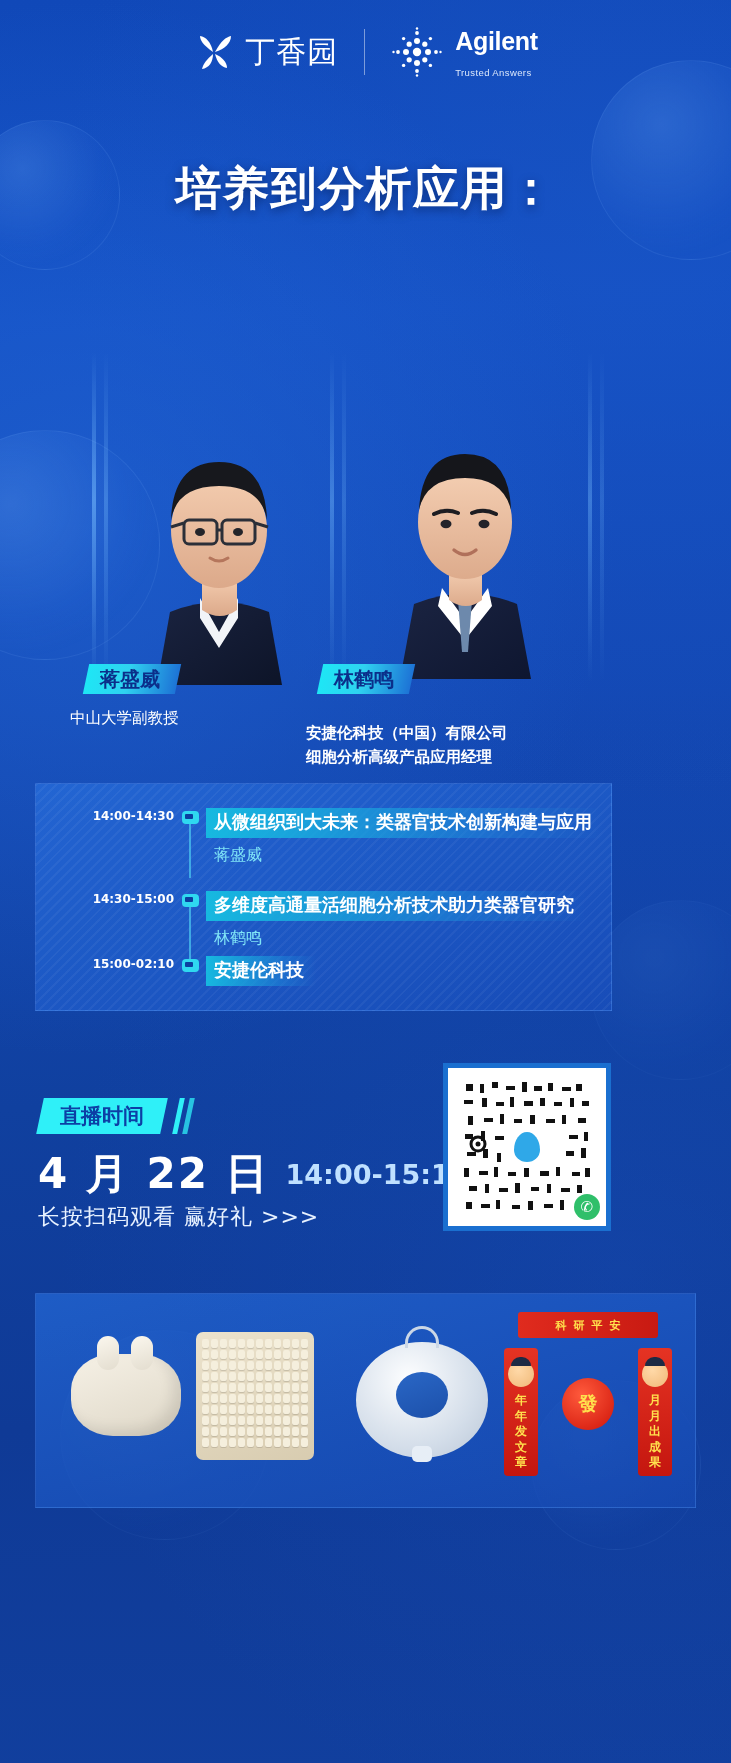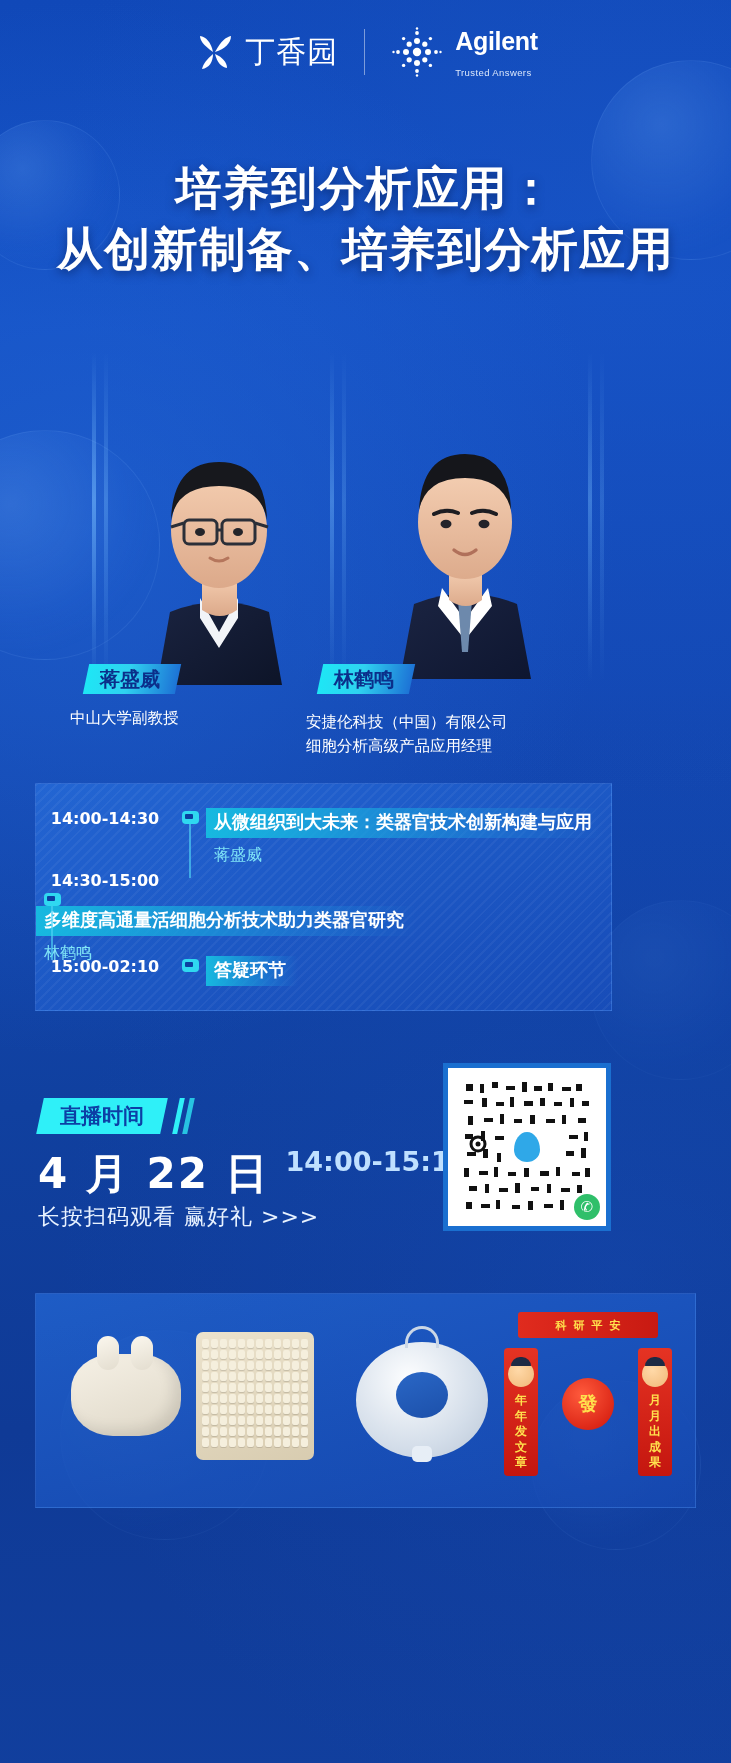--- a/index.html
+++ b/index.html
@@ -61,30 +61,30 @@
                 background:linear-gradient(90deg,#1ee6f5 0%, #2fd2f0 45%, #1d73d6 100%);
                 color:#0b2f8a; font-size:20px; font-weight:bold;
                 font-family:"DejaVu Sans","Liberation Sans",sans-serif;
                 transform:skewX(-12deg); }
   .name-badge span { transform:skewX(12deg); }
   .nb-left { left:86px; top:312px; }
   .nb-right { left:320px; top:312px; }
   .affil { position:absolute; color:#ffffff; font-size:15.5px; line-height:1.55;
            font-family:"DejaVu Sans","Liberation Sans",sans-serif; text-align:left; }
   .af-left { left:70px; top:354px; }
-  .af-right { left:306px; top:358px; }
+  .af-right { left:306px; top:369px;font-weight:bold; }
 
   
   .agenda { position:absolute; left:35px; top:783px; width:577px; height:228px;
             background:
               repeating-linear-gradient(135deg, rgba(255,255,255,.045) 0 2px, rgba(255,255,255,0) 2px 7px),
               linear-gradient(160deg, rgba(36,104,214,.88) 0%, rgba(24,77,186,.88) 100%);
             border:1px solid rgba(120,175,255,.22); }
   .row { position:absolute; left:0; width:577px; display:flex; align-items:flex-start; }
-  .time { width:138px; text-align:center; color:#ffffff; font-size:16px; font-weight:bold;
+  .time { width:138px; text-align:right; color:#ffffff; font-size:12px; font-weight:bold;
           font-family:"DejaVu Sans","Liberation Sans",sans-serif; padding-top:1px; }
   .marker-col { width:32px; display:flex; justify-content:center; position:relative; }
   .marker { width:17px; height:13px; border-radius:4px; background:#2fd8f0;
             position:relative; margin-top:3px; }
   .marker:after { content:""; position:absolute; left:3px; top:3px; width:8px; height:5px;
                   background:#0b3fa0; border-radius:1px; }
   .conn { position:absolute; left:50%; top:16px; width:2px; height:54px;
           background:rgba(80,210,245,.65); transform:translateX(-50%); }
   .rbody { flex:1; }
   .topic { display:inline-block; color:#ffffff; font-size:18px; font-weight:bold;
@@ -96,21 +96,21 @@
 
   
   .live-badge { position:absolute; left:40px; top:1098px; height:36px; padding:0 20px;
                 display:flex; align-items:center; background:#2ff0f8;
                 color:#0c3fa5; font-size:21px; font-weight:bold; transform:skewX(-12deg);
                 font-family:"DejaVu Sans","Liberation Sans",sans-serif; }
   .live-badge span { transform:skewX(12deg); }
   .slashes { position:absolute; left:176px; top:1098px; display:flex; gap:5px; transform:skewX(-12deg); }
   .slashes i { display:block; width:5px; height:36px; background:#2ff0f8; }
   .slashes i:nth-child(2){ opacity:.75; }
-  .date-row { position:absolute; left:38px; top:1146px; display:flex; align-items:flex-start; gap:16px; }
+  .date-row { position:absolute; left:38px; top:1146px; display:flex; align-items:center; gap:16px; }
   .date-big { color:#ffffff; font-size:42px; font-weight:bold; letter-spacing:2px;
               font-family:"DejaVu Sans","Liberation Sans",sans-serif; }
   .time-big { color:#bfe0ff; font-size:27px; font-weight:bold;
               font-family:"DejaVu Sans","Liberation Sans",sans-serif; }
   .cta { position:absolute; left:38px; top:1202px; color:#e8f2ff; font-size:22px;
          letter-spacing:1px; font-family:"DejaVu Sans","Liberation Sans",sans-serif; }
 
   
   .qr-frame { position:absolute; left:443px; top:1063px; width:168px; height:168px;
               background:#1a6fd0; padding:5px; }
@@ -234,21 +234,20 @@
     </span>
     <span class="agilent-txt">
       <span class="agilent-name">Agilent</span>
       <span class="agilent-sub">Trusted Answers</span>
     </span>
   </div>
 </div>
 
 <div class="title-wrap">
   <div class="title-line">培养到分析应用：</div>
-  <div class="title-line">从创新制备、培养到分析应用</div>
 </div>
 
 <div class="speakers">
   <div class="light-beams">
     <div class="beam" style="left:92px;"></div>
     <div class="beam" style="left:104px; opacity:.6;"></div>
     <div class="beam" style="left:330px; opacity:.75;"></div>
     <div class="beam" style="left:342px; opacity:.45;"></div>
     <div class="beam" style="left:588px; opacity:.7;"></div>
     <div class="beam" style="left:600px; opacity:.4;"></div>
@@ -334,39 +333,39 @@
     <div class="marker-col">
       <span class="marker"></span>
       <span class="conn"></span>
     </div>
     <div class="rbody">
       <div class="topic">从微组织到大未来：类器官技术创新构建与应用</div>
       <div class="presenter">蒋盛威</div>
     </div>
   </div>
 
-  <div class="row" style="top:86px;flex-direction:column;">
+  <div class="row" style="top:107px;">
     <div class="time">14:30-15:00</div>
     <div class="marker-col">
       <span class="marker"></span>
       <span class="conn"></span>
     </div>
     <div class="rbody">
       <div class="topic">多维度高通量活细胞分析技术助力类器官研究</div>
       <div class="presenter">林鹤鸣</div>
     </div>
   </div>
 
   <div class="row" style="top:172px;">
     <div class="time">15:00-02:10</div>
     <div class="marker-col">
       <span class="marker"></span>
     </div>
     <div class="rbody">
-      <div class="topic">答疑环节</div>
+      <div class="topic">安捷伦科技</div>
     </div>
   </div>
 </div>
 
 <div class="live-badge">
   <span>直播时间</span>
 </div>
 <div class="slashes">
     <i></i>
     <i></i>

